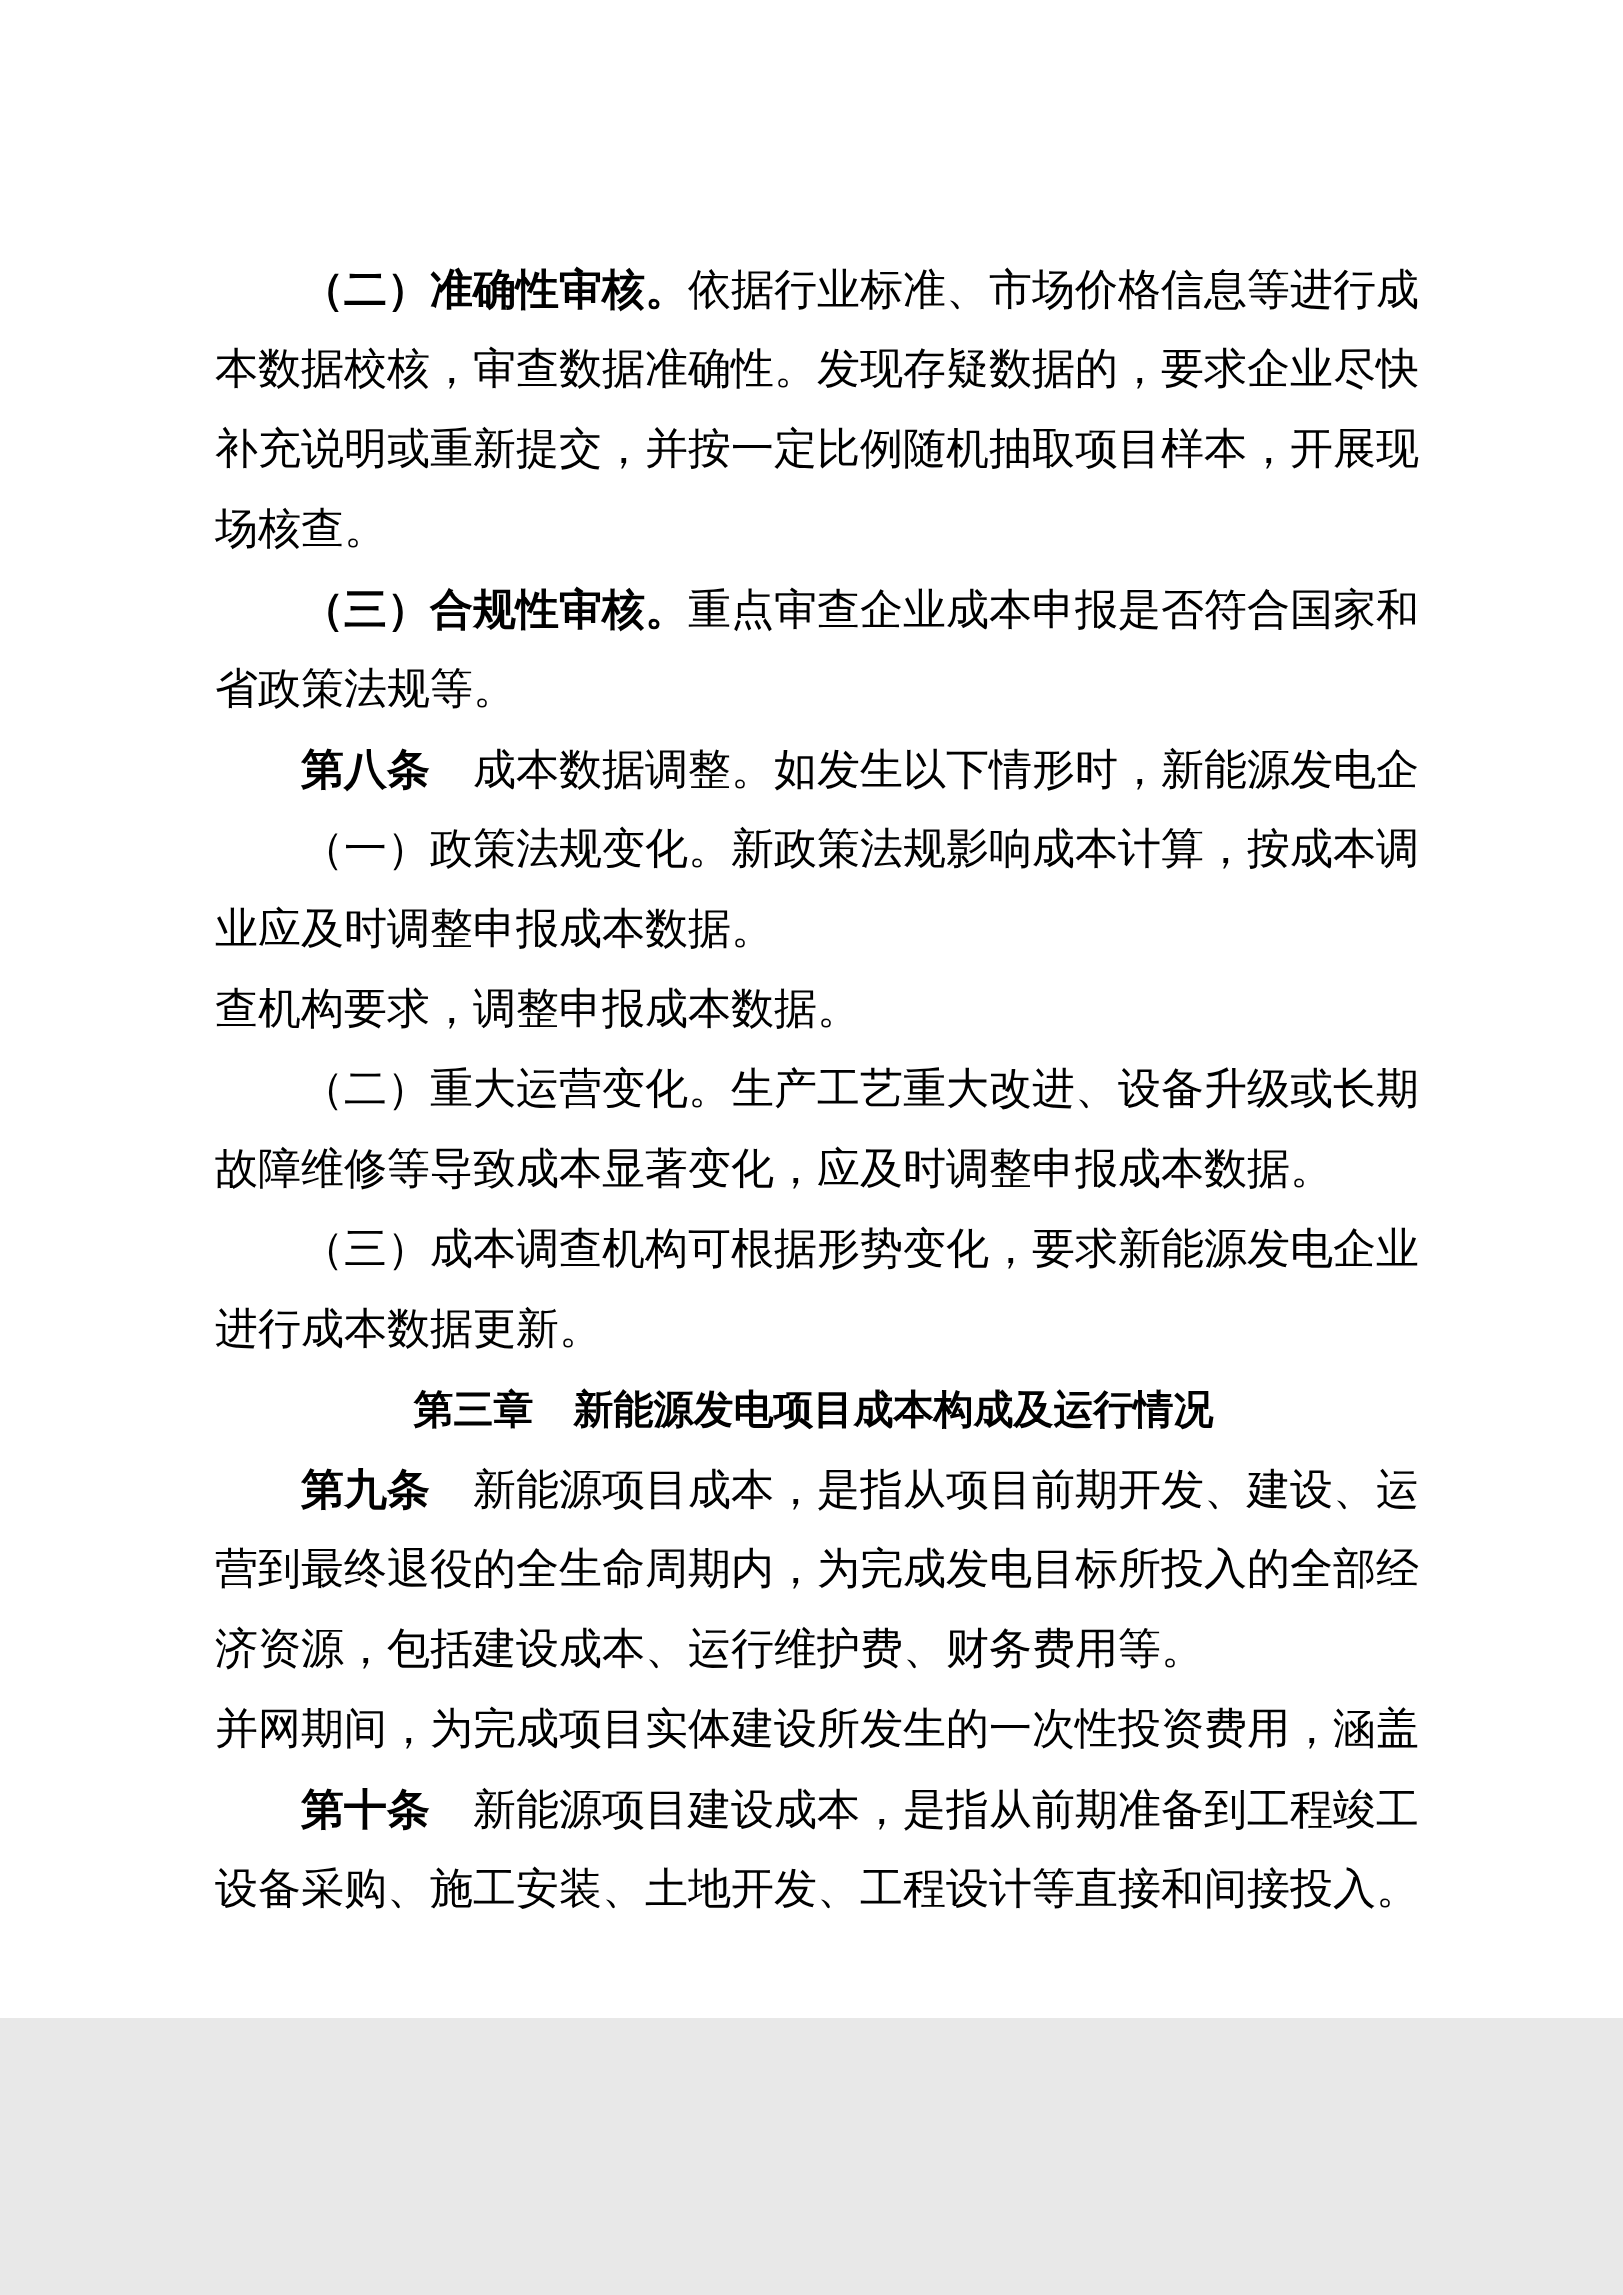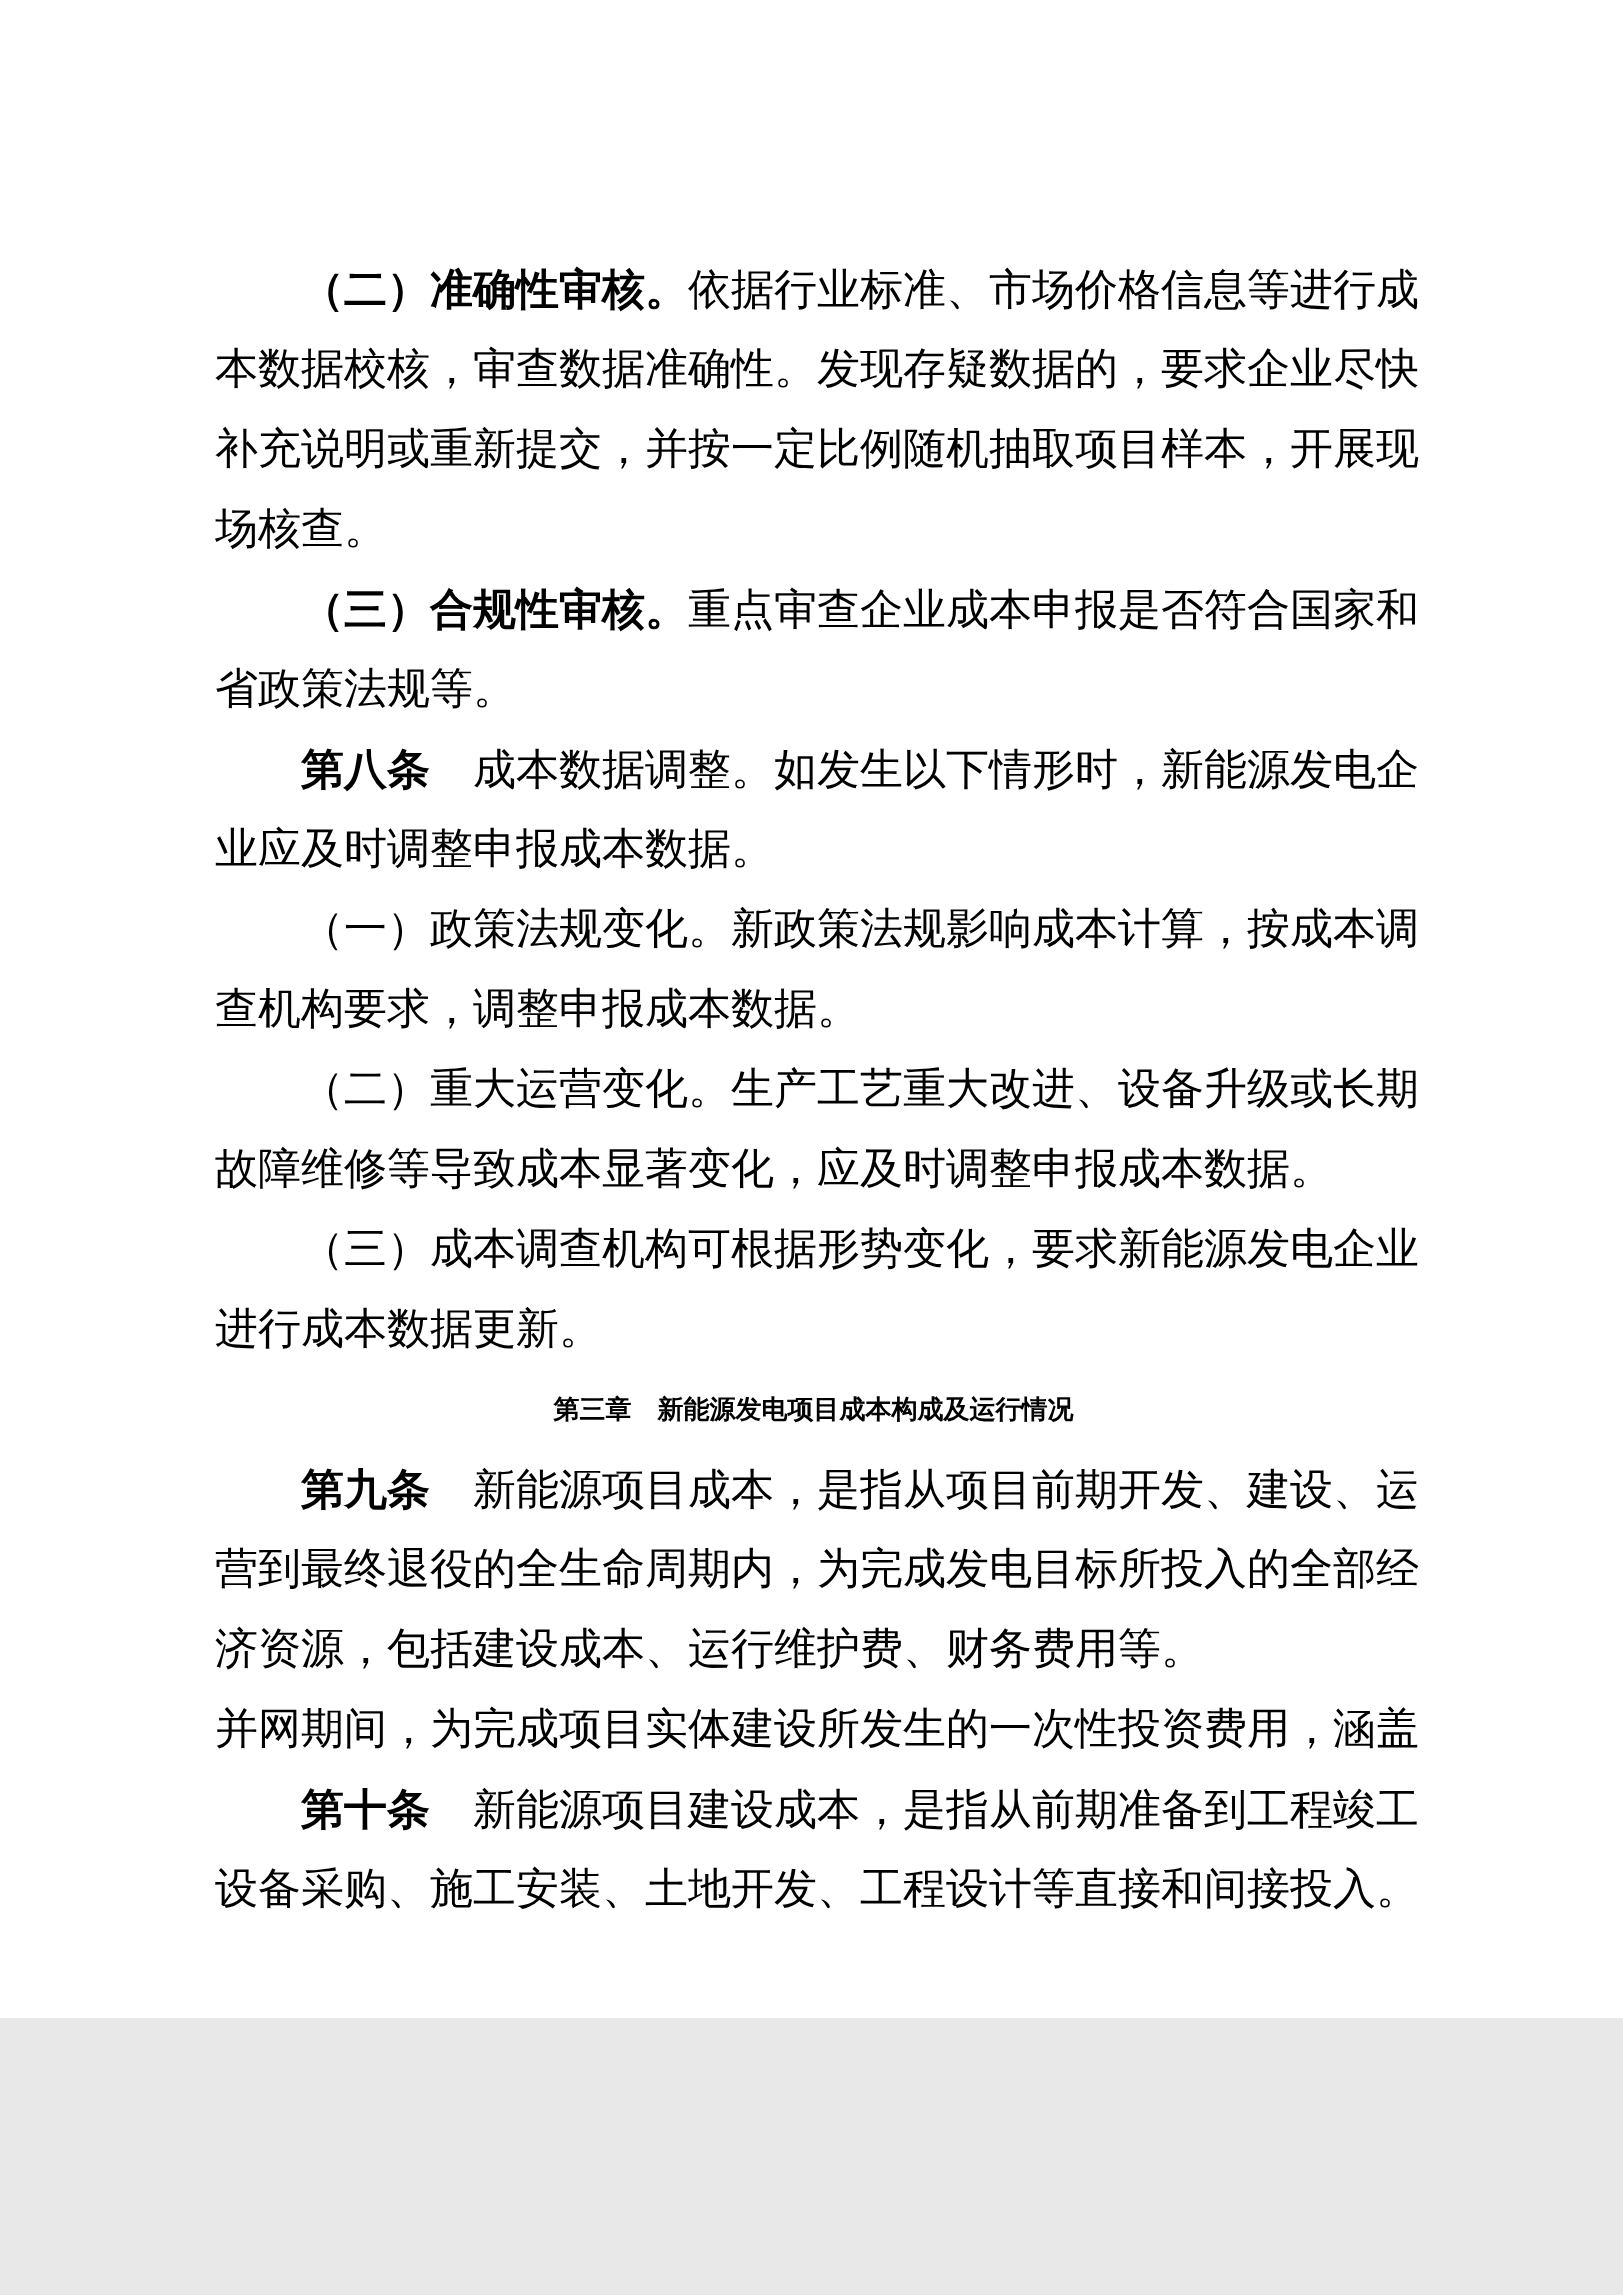--- a/index.html
+++ b/index.html
@@ -25,21 +25,21 @@
     line-height: 80px;
     letter-spacing: 0;
   }
   .line {
     height: 80px;
     white-space: nowrap;
     text-align: left;
   }
   .line.center {
     text-align: center;
-    font-size: 26px;
+    font-size: 40px;
   }
   .seg {
     font-weight: 400;
   }
   .seg.b {
     
     font-weight: 700;
     font-family: "Liberation Sans", sans-serif;
   }
   .page-number {
@@ -58,22 +58,22 @@
 
 <div class="page">
   <div class="doc-body">
       <div class="line"><span class="seg">　　</span><span class="seg b">（二）准确性审核。</span><span class="seg">依据行业标准、市场价格信息等进行成</span></div>
       <div class="line"><span class="seg">本数据校核，审查数据准确性。发现存疑数据的，要求企业尽快</span></div>
       <div class="line"><span class="seg">补充说明或重新提交，并按一定比例随机抽取项目样本，开展现</span></div>
       <div class="line"><span class="seg">场核查。</span></div>
       <div class="line"><span class="seg">　　</span><span class="seg b">（三）合规性审核。</span><span class="seg">重点审查企业成本申报是否符合国家和</span></div>
       <div class="line"><span class="seg">省政策法规等。</span></div>
       <div class="line"><span class="seg">　　</span><span class="seg b">第八条</span><span class="seg">　成本数据调整。如发生以下情形时，新能源发电企</span></div>
+      <div class="line"><span class="seg">　　（一）政策法规变化。新政策法规影响成本计算，按成本调</span></div>
       <div class="line"><span class="seg">业应及时调整申报成本数据。</span></div>
-      <div class="line"><span class="seg">　　（一）政策法规变化。新政策法规影响成本计算，按成本调</span></div>
       <div class="line"><span class="seg">查机构要求，调整申报成本数据。</span></div>
       <div class="line"><span class="seg">　　（二）重大运营变化。生产工艺重大改进、设备升级或长期</span></div>
       <div class="line"><span class="seg">故障维修等导致成本显著变化，应及时调整申报成本数据。</span></div>
       <div class="line"><span class="seg">　　（三）成本调查机构可根据形势变化，要求新能源发电企业</span></div>
       <div class="line"><span class="seg">进行成本数据更新。</span></div>
       <div class="line center"><span class="seg b">第三章　新能源发电项目成本构成及运行情况</span></div>
       <div class="line"><span class="seg">　　</span><span class="seg b">第九条</span><span class="seg">　新能源项目成本，是指从项目前期开发、建设、运</span></div>
       <div class="line"><span class="seg">营到最终退役的全生命周期内，为完成发电目标所投入的全部经</span></div>
       <div class="line"><span class="seg">济资源，包括建设成本、运行维护费、财务费用等。</span></div>
       <div class="line"><span class="seg">并网期间，为完成项目实体建设所发生的一次性投资费用，涵盖</span></div>

